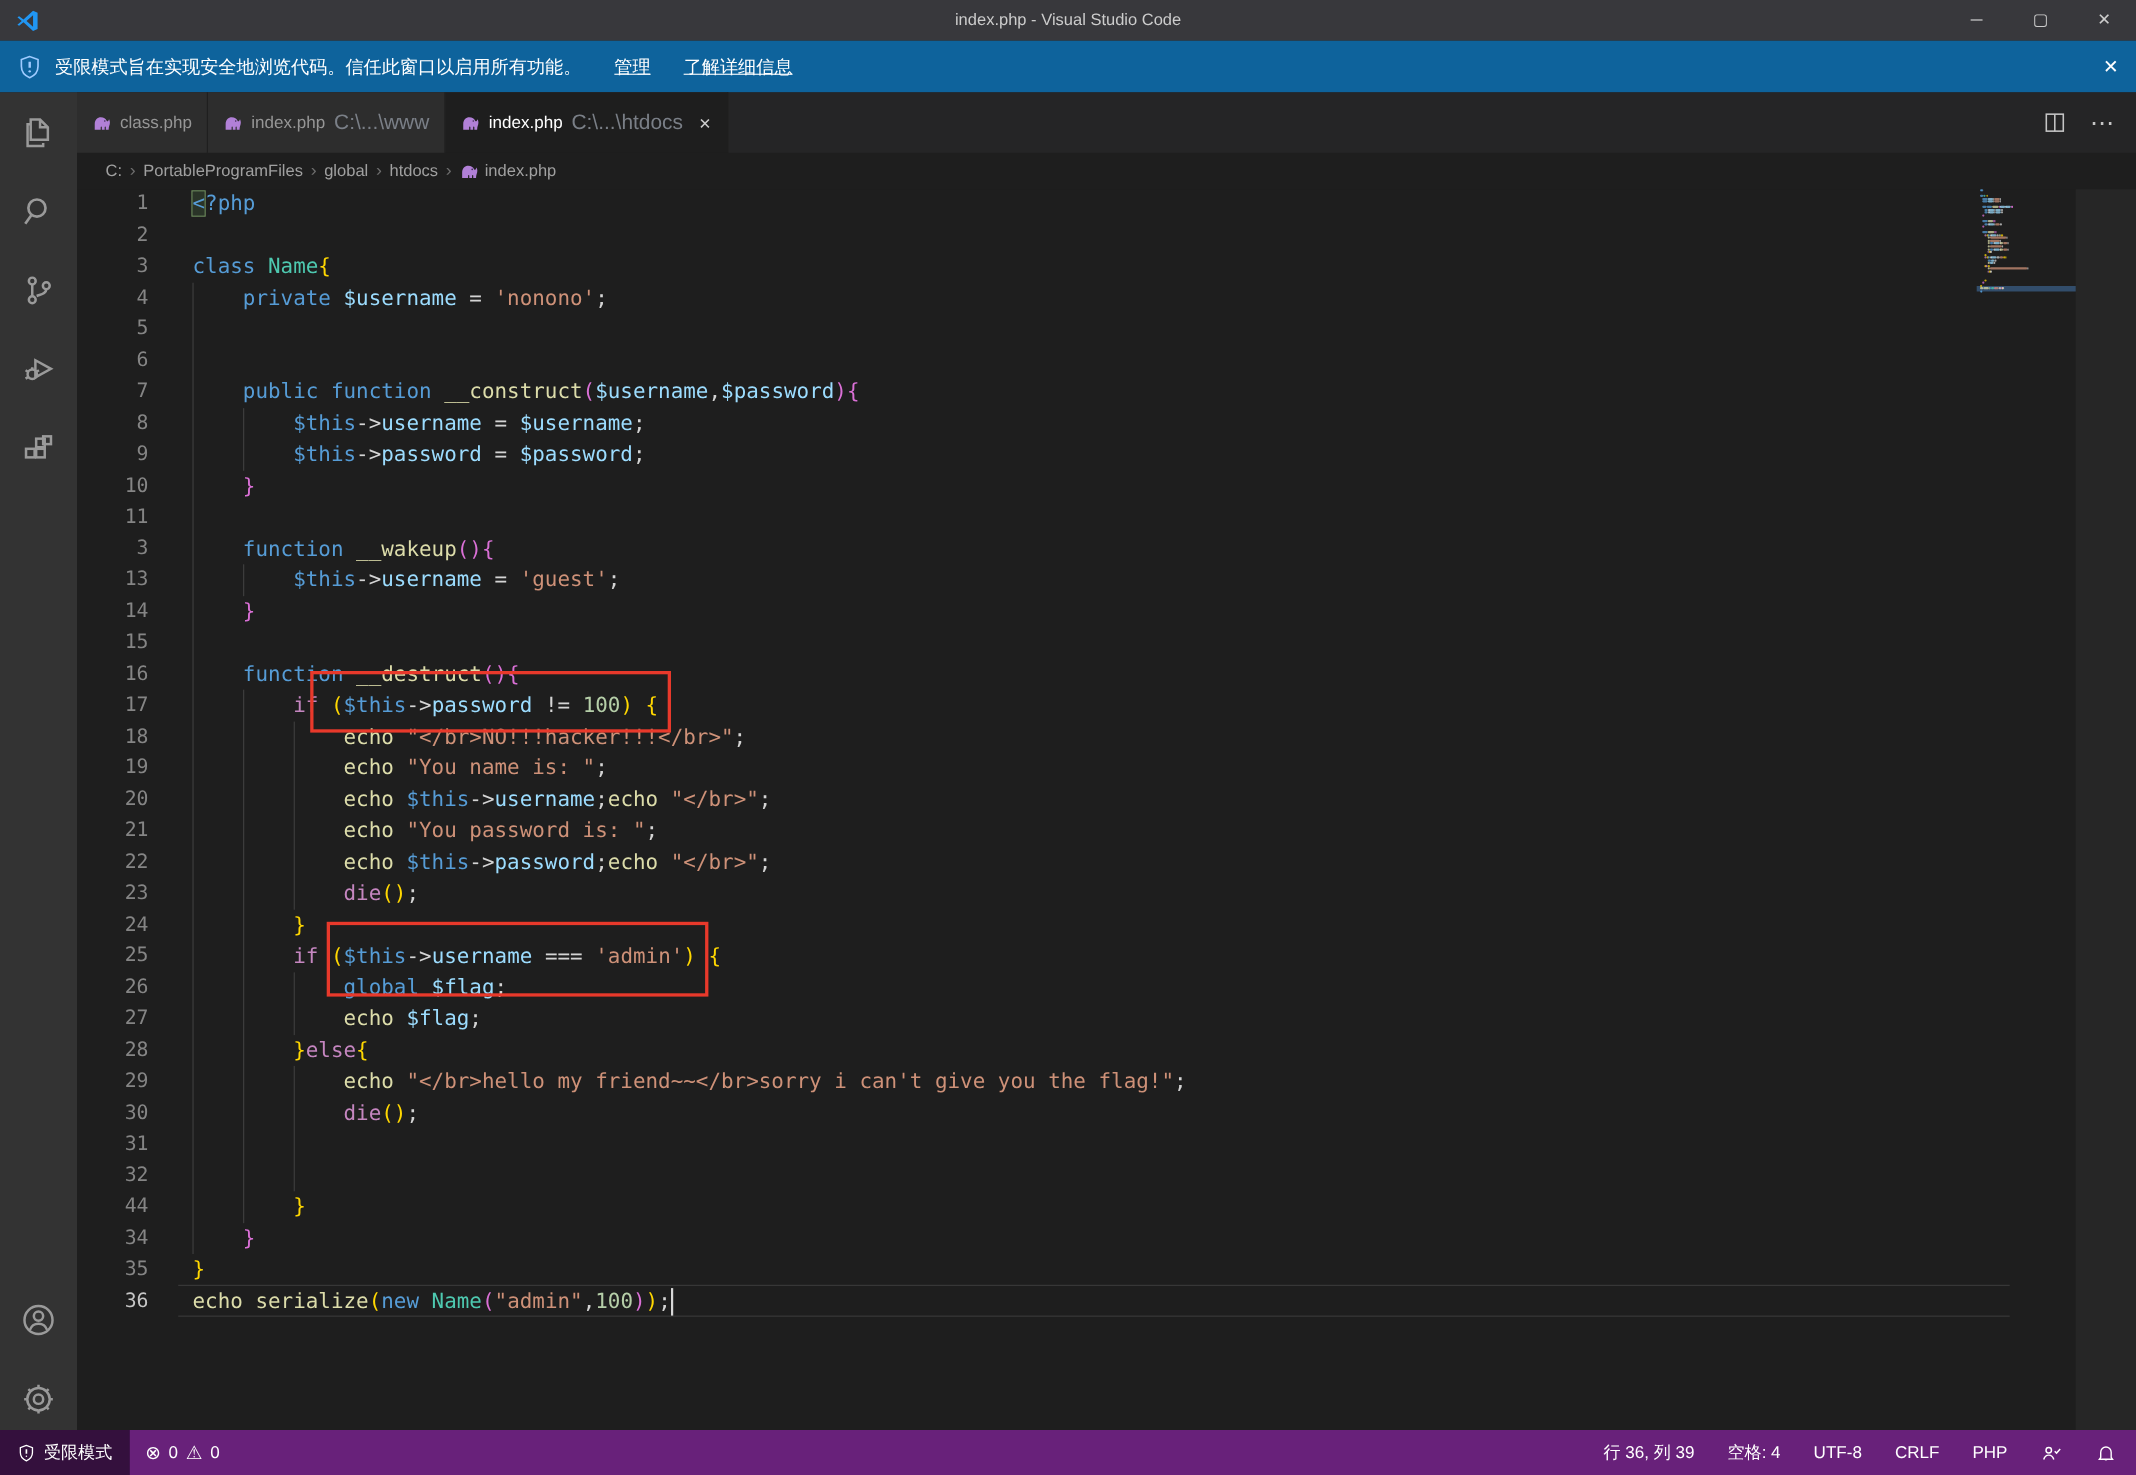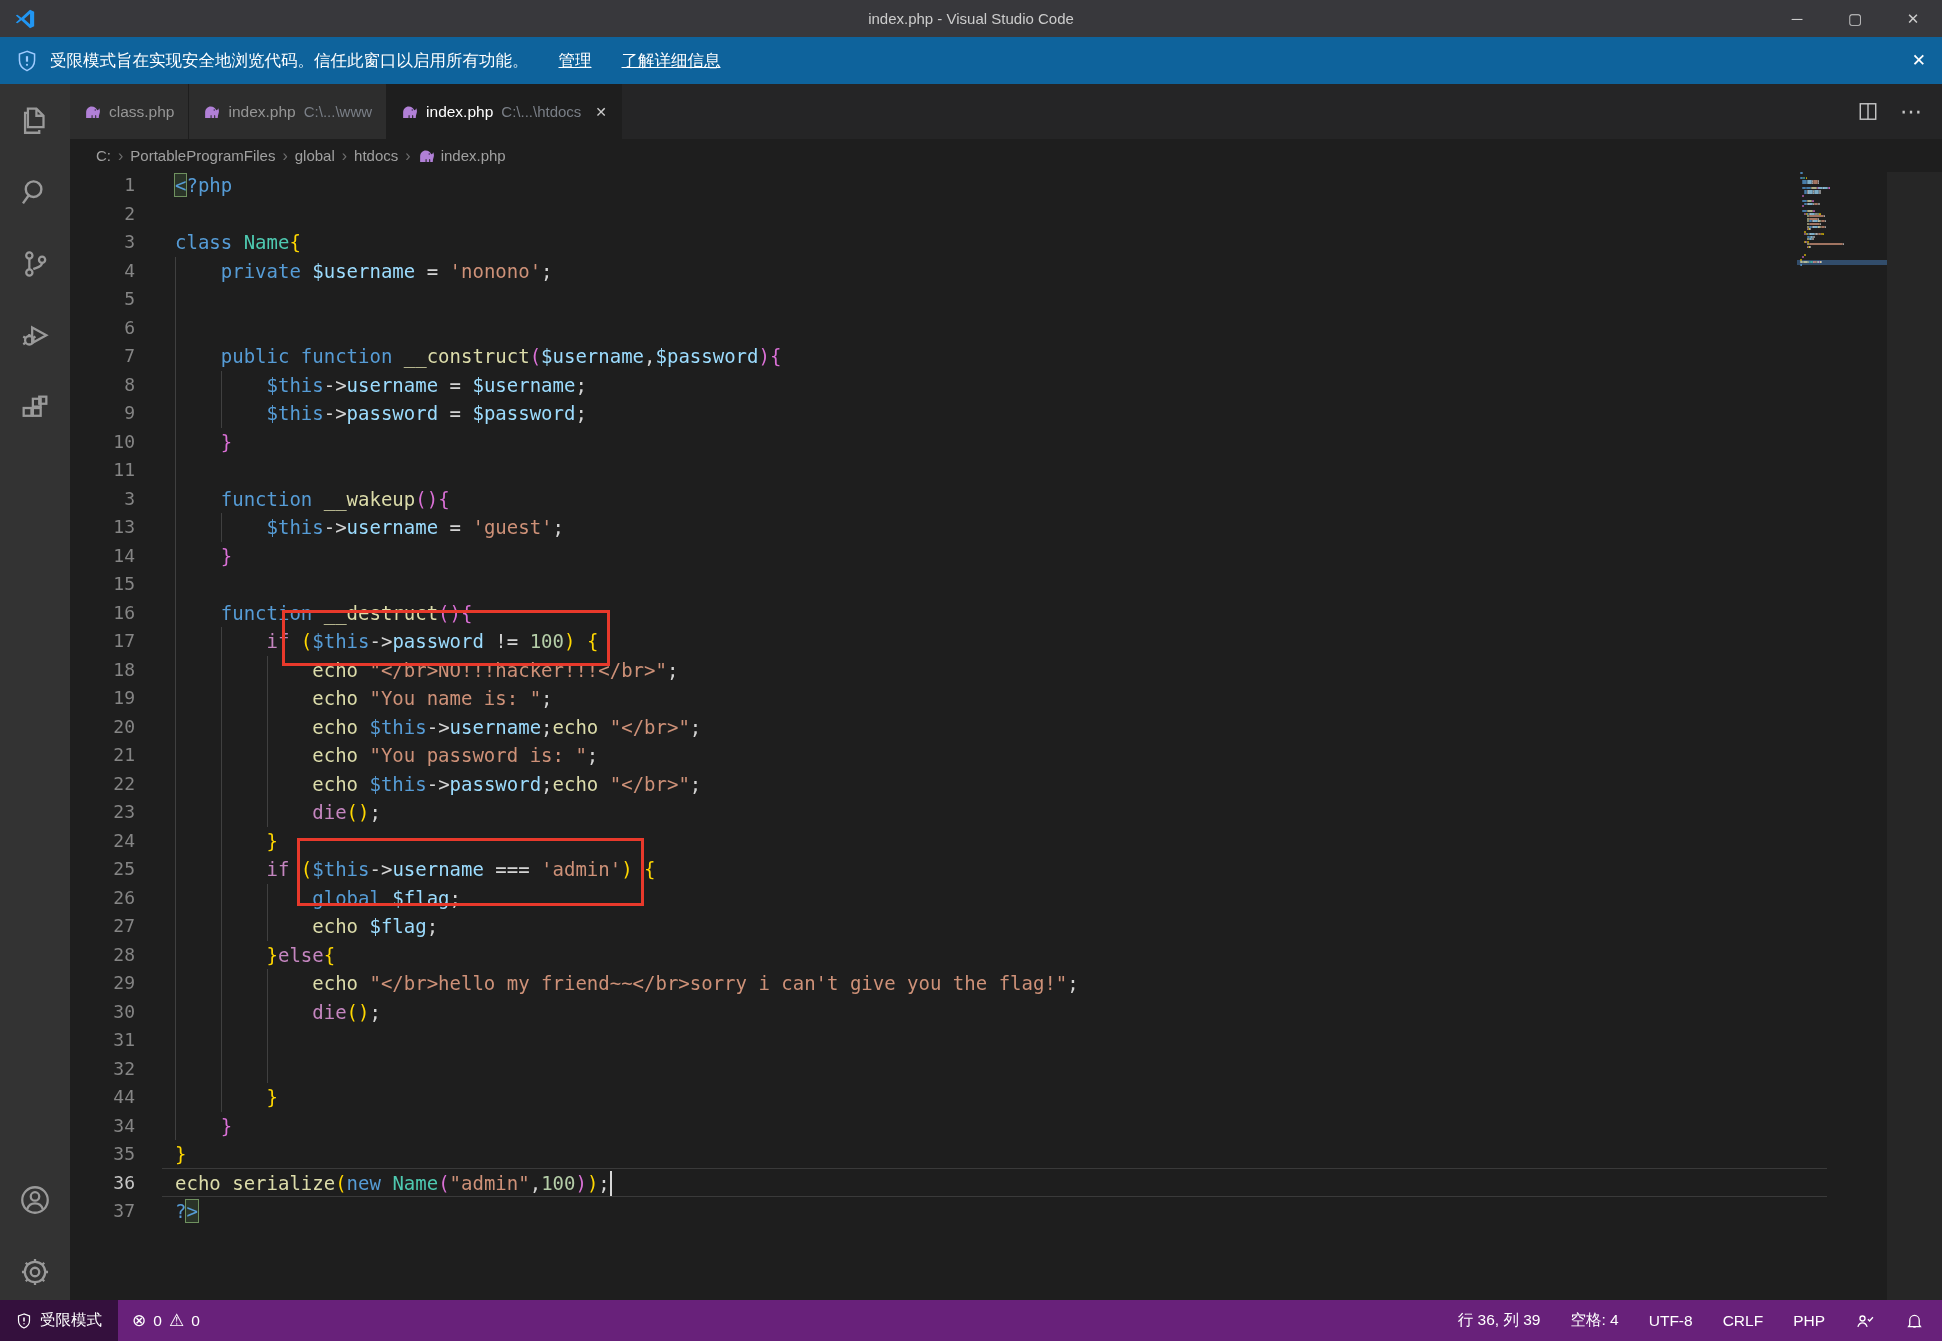--- a/index.html
+++ b/index.html
@@ -18,21 +18,21 @@
   #banner .shield{margin:0 12px 0 16px;display:flex;}
   #banner a{color:#ffffff;text-decoration:underline;margin-left:30px;cursor:pointer;}
   #banner-close{position:absolute;right:16px;font-size:17px;color:#ffffff;cursor:pointer;}
   
   #activitybar{left:0;top:84px;width:70px;height:1216px;background:#333333;}
   .act-slot{position:absolute;left:0;width:70px;height:72px;display:flex;align-items:center;justify-content:center;}
   
   #tabbar{left:70px;top:84px;width:1872px;height:55px;background:#252526;display:flex;}
   .tab{height:55px;display:flex;align-items:center;padding:0 14px;background:#2d2d2d;border-right:1px solid #1e1e1e;font-size:15.5px;color:#969696;}
   .tab.active{background:#1e1e1e;color:#ffffff;}
-  .tab .desc{margin-left:8px;font-size:15px;color:#7a7f87;}
+  .tab .desc{margin-left:8px;font-size:19px;color:#7a7f87;}
   .tab .phpicon{margin-right:8px;display:flex;}
   .tab .close{margin-left:14px;color:#cccccc;font-size:14px;}
   #editor-actions{margin-left:auto;display:flex;align-items:center;gap:22px;padding-right:20px;color:#c5c5c5;}
   
   #breadcrumb{left:70px;top:139px;width:1872px;height:33px;background:#1e1e1e;display:flex;align-items:center;padding-left:26px;box-sizing:border-box;font-size:15px;color:#a0a0a0;}
   .crumb-sep{margin:0 7px;color:#6e6e6e;font-size:16px;}
   .crumb-icon{margin-right:6px;display:flex;}
   
   #editor{left:70px;top:172px;width:1872px;height:1128px;background:#1e1e1e;}
   #scrollstrip{position:absolute;left:1817px;top:0;width:55px;height:1128px;background:rgba(121,121,121,0.10);}
@@ -350,24 +350,20 @@
         <span class="lnum">34</span>
         <span class="ltxt"><span style="color: rgb(212, 212, 212);">    </span><span style="color: rgb(218, 112, 214);">}</span></span>
       </div>
       <div class="cline">
         <span class="lnum">35</span>
         <span class="ltxt"><span style="color: rgb(255, 215, 0);">}</span></span>
       </div>
       <div class="cline">
         <span class="lnum activeln">36</span>
         <span class="ltxt"><span style="color: rgb(220, 220, 170);">echo </span><span style="color: rgb(220, 220, 170);">serialize</span><span style="color: rgb(255, 215, 0);">(</span><span style="color: rgb(86, 156, 214);">new </span><span style="color: rgb(78, 201, 176);">Name</span><span style="color: rgb(218, 112, 214);">(</span><span style="color: rgb(206, 145, 120);">"admin"</span><span style="color: rgb(212, 212, 212);">,</span><span style="color: rgb(181, 206, 168);">100</span><span style="color: rgb(218, 112, 214);">)</span><span style="color: rgb(255, 215, 0);">)</span><span style="color: rgb(212, 212, 212);">;</span></span>
-      </div>
-      <div class="cline">
-        <span class="lnum">37</span>
-        <span class="ltxt"><span style="color: rgb(86, 156, 214);">?</span><span class="bm" style="color: rgb(86, 156, 214);">&gt;</span></span>
       </div>
     </div>
   <div id="mm-highlight" style="top: 88.25px;"></div>
   <div id="minimap">
       <div class="mm-bar" style="left: 3px; top: 0px; width: 1.5px; background: rgb(86, 156, 214);"></div>
       <div class="mm-bar" style="left: 3.55px; top: 0px; width: 2.2px; background: rgb(86, 156, 214);"></div>
       <div class="mm-bar" style="left: 3px; top: 5.1px; width: 3.3px; background: rgb(86, 156, 214);"></div>
       <div class="mm-bar" style="left: 6.3px; top: 5.1px; width: 2.2px; background: rgb(78, 201, 176);"></div>
       <div class="mm-bar" style="left: 8.5px; top: 5.1px; width: 1.5px; background: rgb(255, 215, 0);"></div>
       <div class="mm-bar" style="left: 5.2px; top: 7.65px; width: 4.4px; background: rgb(86, 156, 214);"></div>

